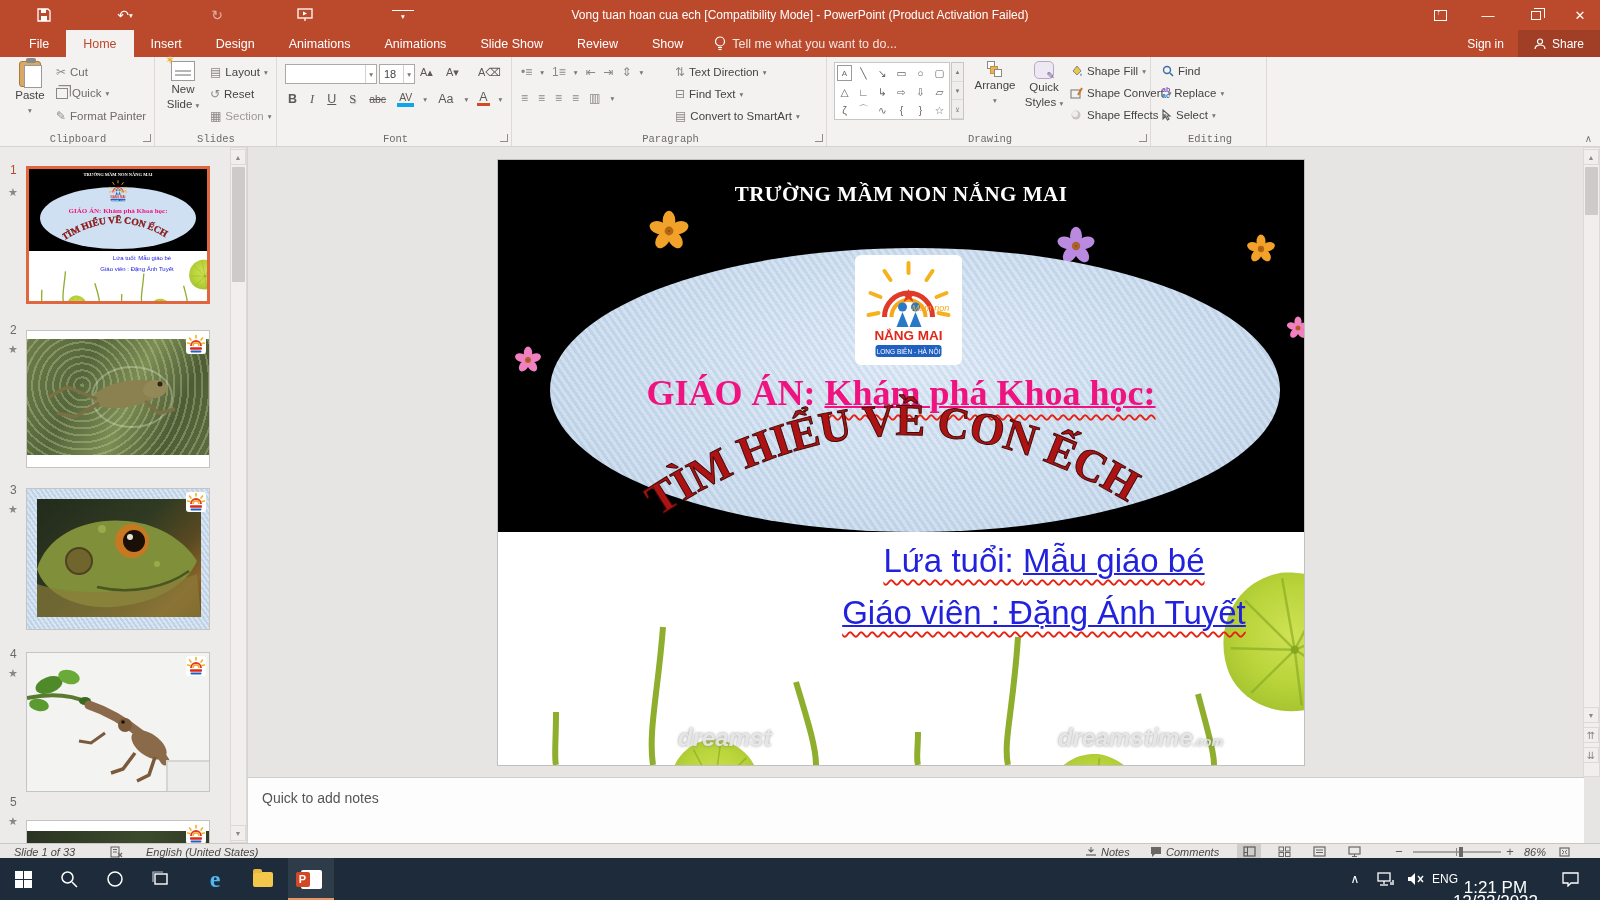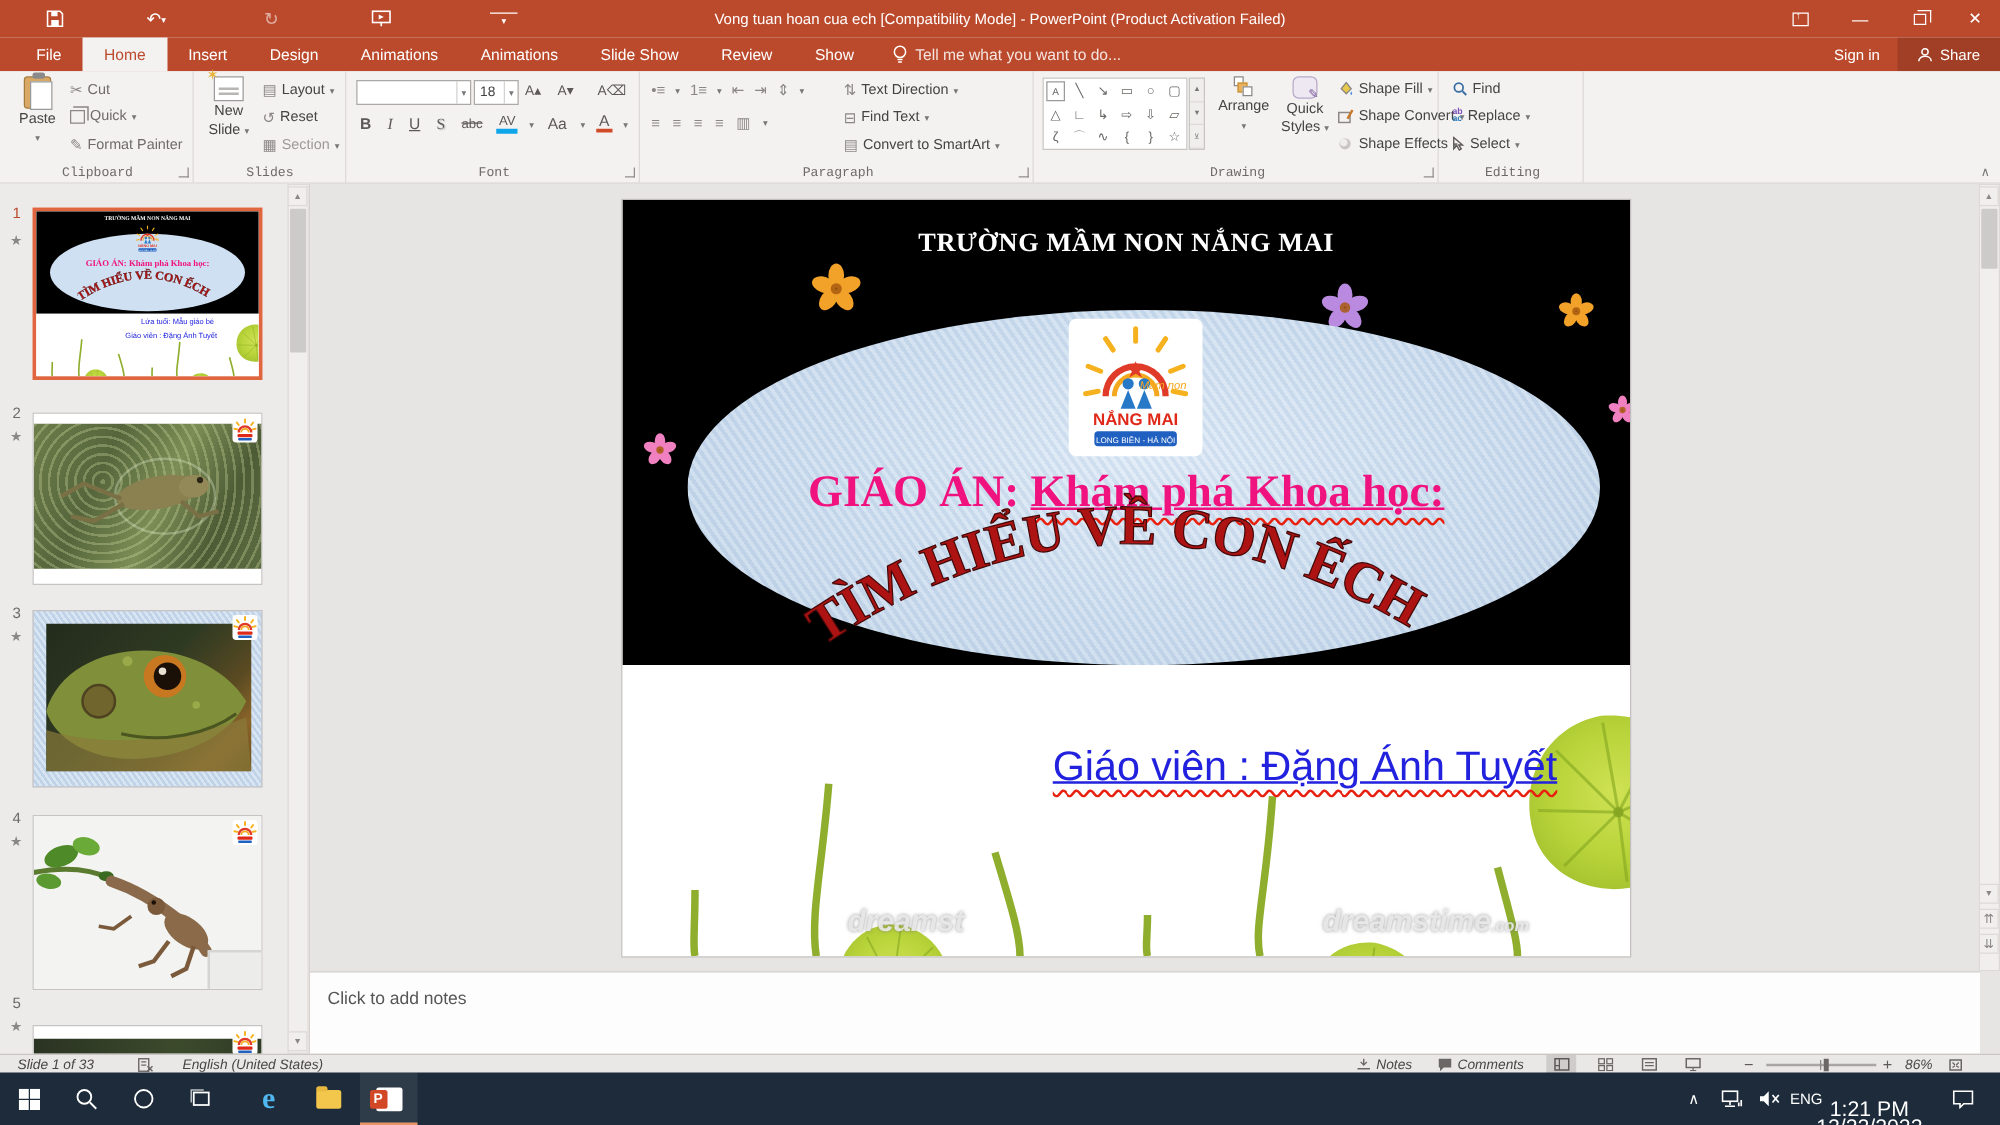--- a/index.html
+++ b/index.html
@@ -648,41 +648,42 @@
         <text><textPath href="#arcpath" textLength="500" lengthAdjust="spacingAndGlyphs">TÌM HIỂU VỀ CON ẾCH</textPath></text>
       </svg>
     </div>
 
     <div id="slide-white">
       <svg width="806" height="233" viewBox="0 0 806 233">
           <use href="#leavesgrp"></use>
         </svg>
       <div class="wm" style="left:180px;top:192px">dreamst</div>
       <div class="wm" style="left:560px;top:192px"><span>dreamstime</span><span style="font-size:13px">.com</span></div>
+      <div class="bluetxt" id="age-line"><span class="wavy">Lứa tuổi: </span><span class="uline"><span class="wavy">Mẫu giáo bé</span></span></div>
       <div class="bluetxt" id="teacher-line"><span class="uline"><span class="wavy">Giáo viên : Đặng Ánh Tuyết</span></span></div>
     </div>
   </div>
 
   <div class="sbtrack" style="left:1583px;top:0;width:17px;height:630px"></div>
   <div class="sbbtn" style="left:1583px;top:2px">
       <span>▲</span>
     </div>
   <div class="sbthumb" style="left:1585px;top:20px;width:13px;height:48px"></div>
   <div class="sbbtn" style="left:1583px;top:560px">
       <span>▼</span>
     </div>
   <div class="sbbtn" style="left:1583px;top:580px;font-size:10px">
       <span>⇈</span>
     </div>
   <div class="sbbtn" style="left:1583px;top:600px;font-size:10px">
       <span>⇊</span>
     </div>
 
   <div id="notes">
-    <div id="notes-text">Click to add notes</div>
+    <div id="notes-text">Quick to add notes</div>
   </div>
 </div>
 
 <div id="statusbar">
   <div class="st" style="left:14px">Slide 1 of 33</div>
   <div class="st" style="left:110px">
     <svg width="13" height="12" viewBox="0 0 13 12">
         <rect x="1" y="1" width="8" height="10" fill="none" stroke="#6a6764" stroke-width="1.1"></rect>
         <line x1="3" y1="3.5" x2="7" y2="3.5" stroke="#6a6764"></line>
         <line x1="3" y1="6" x2="7" y2="6" stroke="#6a6764"></line>

